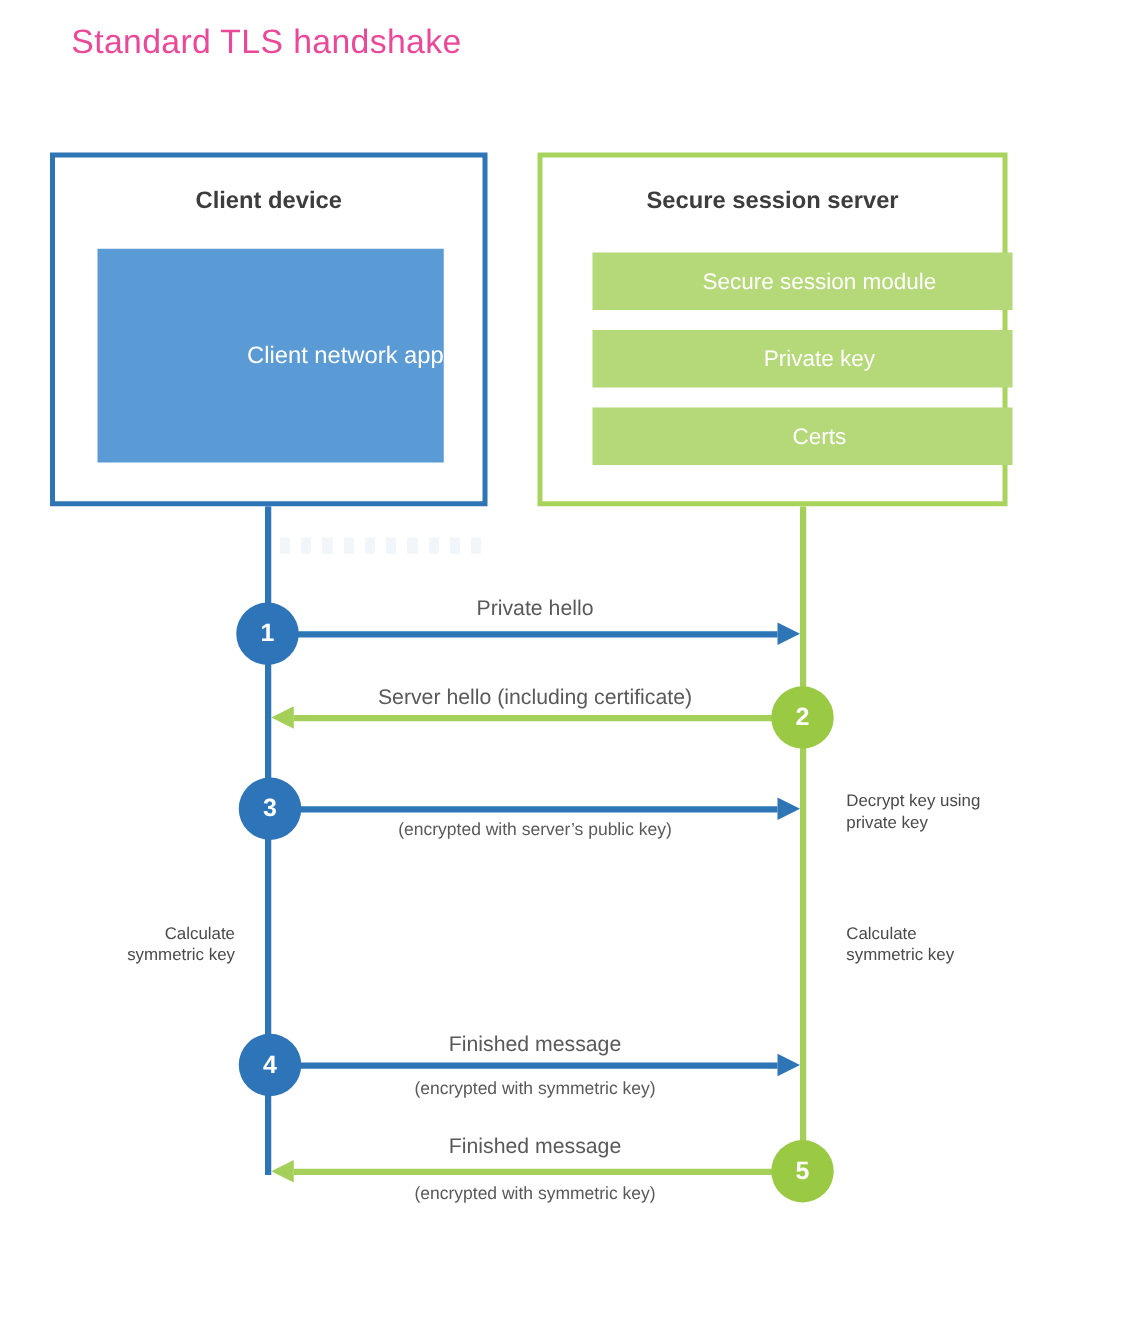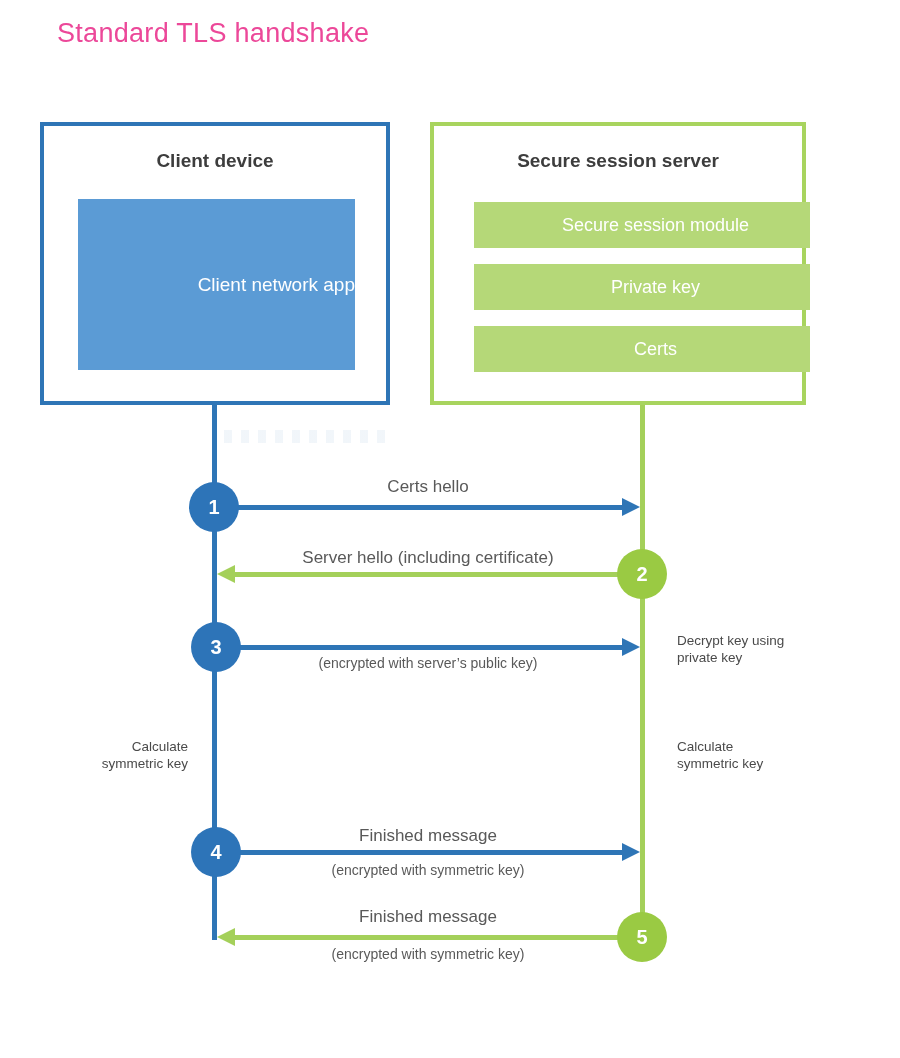--- a/index.html
+++ b/index.html
@@ -158,21 +158,21 @@
 
   <div class="abs actor-box server-box">
     <div class="actor-title">Secure session server</div>
     <div class="module-stack">
       <div class="module-bar">Secure session module</div>
       <div class="module-bar">Private key</div>
       <div class="module-bar">Certs</div>
     </div>
   </div>
 
-  <div class="abs msg-label" style="top:477px">Certs hello</div>
+  <div class="abs msg-label" style="top:477px">Private hello</div>
   <div class="abs arrow-line blue" style="left:214px; top:505px; width:408px;"></div>
   <div class="abs arrow-head right" style="left:622px; top:498px;"></div>
   <div class="abs step-circle blue" style="left:189px; top:482px;">1</div>
 
   <div class="abs msg-label" style="top:548px">Server hello (including certificate)</div>
   <div class="abs arrow-line green" style="left:235px; top:572px; width:407px;"></div>
   <div class="abs arrow-head left" style="left:217px; top:565px;"></div>
   <div class="abs step-circle green" style="left:617px; top:549px;">2</div>
 
   <div class="abs arrow-line blue" style="left:216px; top:645px; width:406px;"></div>

